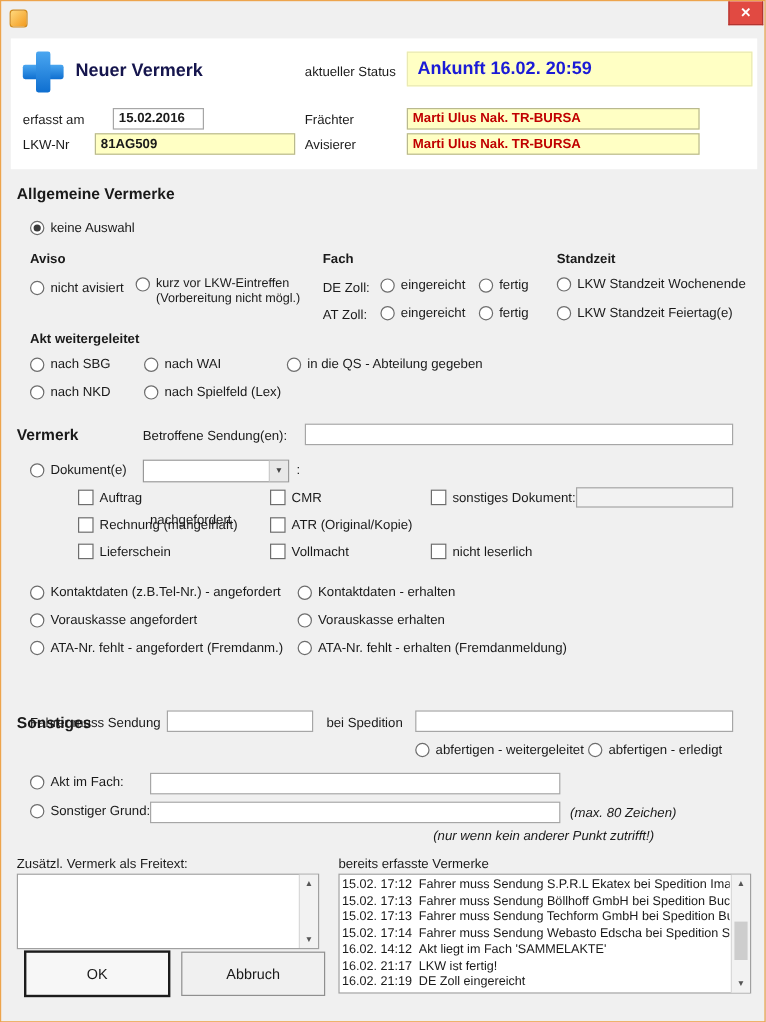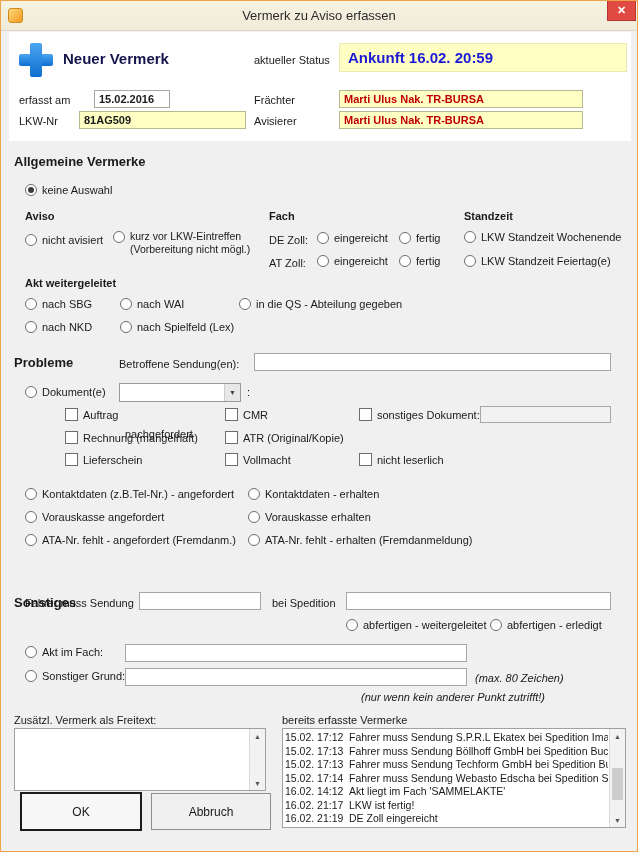--- a/index.html
+++ b/index.html
@@ -73,23 +73,20 @@
   .btn { position:absolute; display:flex; align-items:center; justify-content:center;
          font-size:12px; cursor:pointer; }
   .btn-ok { background:#f7f7f7; border:2px solid #1c1c1c; }
   .btn-cancel { background:#f0f0f0; border:1px solid #8f8f8f; }
 </style>
 </head>
 <body>
 
 <div class="window">
 
-  <div class="titlebar">
-    <span>Vermerk zu Aviso erfassen</span>
-  </div>
   <div class="app-icon"></div>
   <div class="close-btn">
     <span>✕</span>
   </div>
 
   <div class="header-bg"></div>
   <div class="plus-icon">
     <span class="ph"></span>
       <span class="pv"></span>
   </div>
@@ -172,21 +169,21 @@
   </div>
   <div class="abs radio" style="left:24px;top:320px">
     <span class="rb"></span>
     <span class="lbl">nach NKD</span>
   </div>
   <div class="abs radio" style="left:119px;top:320px">
     <span class="rb"></span>
     <span class="lbl">nach Spielfeld (Lex)</span>
   </div>
 
-  <div class="abs section-title" style="left:13px;top:354px">Probleme</div>
+  <div class="abs section-title" style="left:13px;top:354px">Vermerk</div>
   <div class="abs lbl" style="left:118px;top:357px">Betroffene Sendung(en):</div>
   <div class="abs field" style="left:253px;top:352px;width:357px"></div>
 
   <div class="abs radio" style="left:24px;top:385px">
     <span class="rb"></span>
     <span class="lbl">Dokument(e)</span>
   </div>
   <div class="abs combo" style="left:118px;top:382px;width:122px">
     <span class="txt">nachgefordert</span>
     <span class="arrow">▼</span>

